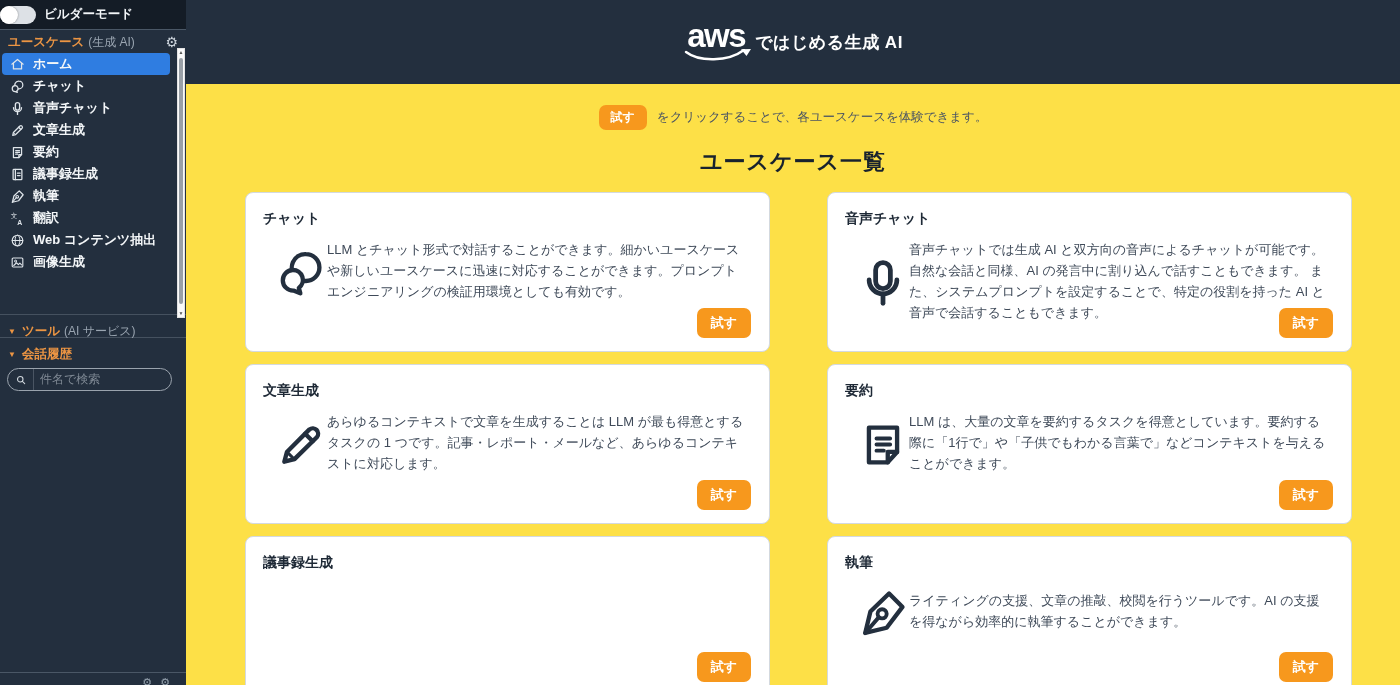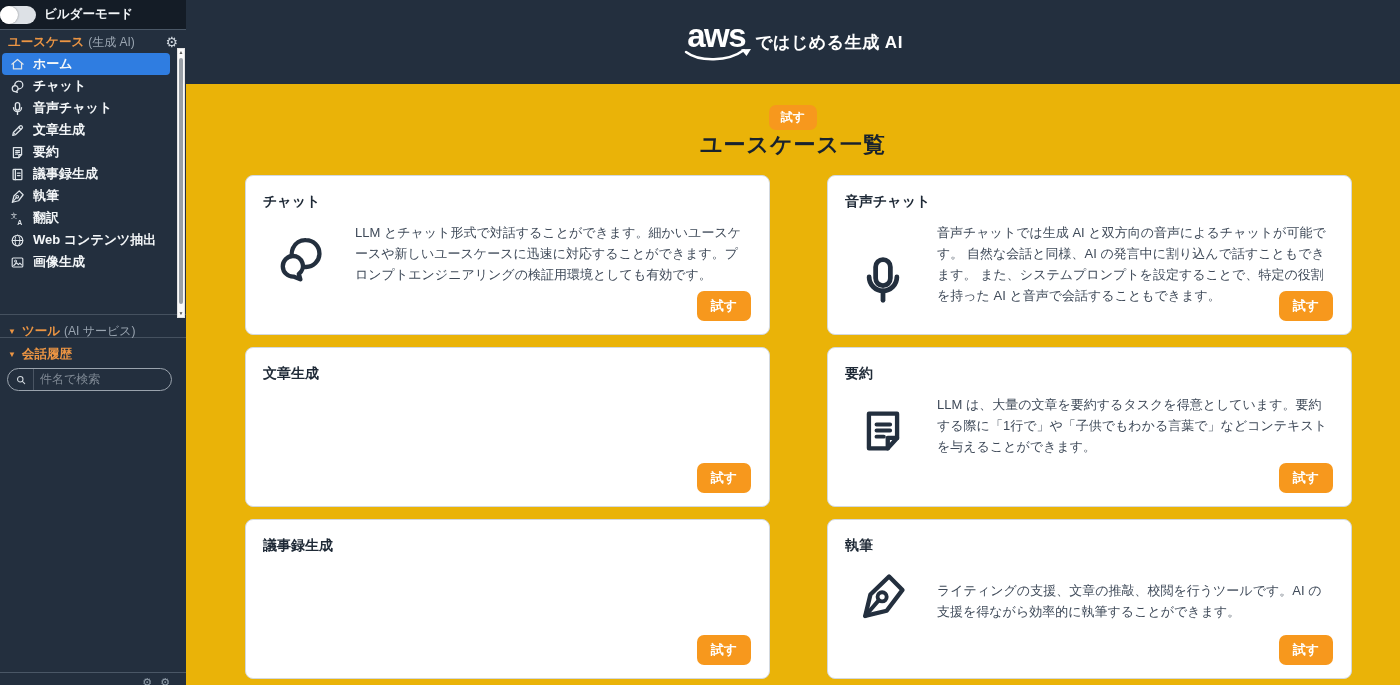--- a/index.html
+++ b/index.html
@@ -63,34 +63,34 @@
     background:var(--header-bg,#232F3E); display:flex; align-items:center; justify-content:center;
     color:#fff; }
   .aws-mark { position:relative; width:72px; height:46px; }
   .aws-word { font-size:33px; font-weight:bold; letter-spacing:-1.5px; color:#fff; line-height:1;
     position:absolute; left:4px; top:0; }
   .aws-smile { position:absolute; left:0; top:30px; width:72px; height:16px; }
   .header-title { font-size:17px; font-weight:bold; letter-spacing:.5px; }
 
   
   .content { position:absolute; left:186px; top:84px; width:1214px; height:601px;
-    background:#eab308; overflow:hidden; }
+    background:#fde047; overflow:hidden; }
   .intro-row { display:flex; align-items:center; justify-content:center; gap:10px; padding-top:21px; }
   .pill-try { background:var(--accent,#F7981D); color:#fff; border:none; border-radius:7px;
     font-size:12px; font-weight:bold; padding:4px 12px; cursor:pointer; font-family:inherit; }
   .intro-text { font-size:12.5px; color:#4a5463; }
   .page-heading { text-align:center; font-size:22px; font-weight:bold; color:#18222e;
-    letter-spacing:1px; }
+    margin-top:17px; letter-spacing:1px; }
 
   .grid { margin:15px 48px 0 59px; width:1107px; display:grid;
     grid-template-columns:525px 525px; column-gap:57px; grid-auto-rows:160px; row-gap:12px; }
   .card { position:relative; background:#fff; border:1px solid #d3d9df; border-radius:8px;
     padding:17px 20px 14px 17px; }
   .card-title { font-size:14px; font-weight:bold; color:#1e2936; margin-bottom:11px; }
-  .card-body { display:flex; gap:28px; padding-left:12px; align-items:flex-end; }
+  .card-body { display:flex; padding-left:12px; align-items:center; }
   .card-ic { width:52px; height:52px; flex:none; color:#232F3E; margin-top:4px; --icon-bg:#fff; }
   .card-ic svg { width:52px; height:52px; display:block; }
   .card-desc { font-size:13px; line-height:1.62; color:#3f4a59; margin:0; padding-right:2px; }
   .try-btn { position:absolute; right:18px; bottom:13px; background:var(--accent,#F7981D);
     color:#fff; border:none; border-radius:7px; font-size:13px; font-weight:bold;
     padding:6px 14px; cursor:pointer; font-family:inherit; }
 </style>
 </head>
 <body>
 
@@ -259,20 +259,21 @@
         <path d="M3 3c13 10 42 10 58-2" fill="none" stroke="#fff" stroke-width="2.4" stroke-linecap="round"></path>
         <path d="M58 0.2 L68 0 L63.5 7 Z" fill="#fff"></path>
       </svg>
     </span>
     <span class="header-title">ではじめる生成 AI</span>
   </header>
 
   <main class="content">
     <div class="intro-row">
       <button class="pill-try">試す</button>
+      <span class="intro-text">をクリックすることで、各ユースケースを体験できます。</span>
     </div>
 
     <h1 class="page-heading">ユースケース一覧</h1>
 
     <section class="grid">
 
     <article class="card">
           <div class="card-title">チャット</div>
           <div class="card-body">
             <span class="card-ic">
@@ -294,20 +295,30 @@
                 <path d="M5.6 10.6a6.4 6.4 0 0 0 12.8 0" fill="none" stroke="currentColor" stroke-linecap="round" stroke-linejoin="round" stroke-width="2.2"></path>
                 <path d="M12 17v4.4" fill="none" stroke="currentColor" stroke-linecap="round" stroke-linejoin="round" stroke-width="2.2"></path>
               </svg>
             </span>
             <p class="card-desc">音声チャットでは生成 AI と双方向の音声によるチャットが可能です。 自然な会話と同様、AI の発言中に割り込んで話すこともできます。 また、システムプロンプトを設定することで、特定の役割を持った AI と音声で会話することもできます。</p>
           </div>
           <button class="try-btn">試す</button>
         </article>
         <article class="card">
           <div class="card-title">文章生成</div>
+          <div class="card-body">
+            <span class="card-ic">
+              <svg viewBox="0 0 24 24">
+                <path d="M4.3 19.7l1.2-4.5L15.9 4.8a2.5 2.5 0 0 1 3.5 3.5L9 18.5l-4.7 1.2z" fill="none" stroke="currentColor" stroke-linecap="round" stroke-linejoin="round" stroke-width="2"></path>
+                <path d="M13.9 6.8l3.5 3.5" fill="none" stroke="currentColor" stroke-linecap="round" stroke-linejoin="round" stroke-width="2"></path>
+                <path d="M5.5 15.2l3.4 3.4" fill="none" stroke="currentColor" stroke-linecap="round" stroke-linejoin="round" stroke-width="1.4"></path>
+              </svg>
+            </span>
+            <p class="card-desc">あらゆるコンテキストで文章を生成することは LLM が最も得意とするタスクの 1 つです。記事・レポート・メールなど、あらゆるコンテキストに対応します。</p>
+          </div>
           <button class="try-btn">試す</button>
         </article>
         <article class="card">
           <div class="card-title">要約</div>
           <div class="card-body">
             <span class="card-ic">
               <svg viewBox="0 0 24 24">
                 <path d="M5.5 4h13v11.2L14.2 20H5.5z" fill="none" stroke="currentColor" stroke-linecap="round" stroke-linejoin="round" stroke-width="2"></path>
                 <path d="M18.5 15.2h-4.3V20" fill="none" stroke="currentColor" stroke-linecap="round" stroke-linejoin="round" stroke-width="2"></path>
                 <path d="M9 9h6.3M9 11.8h6.3M9 14.6h3.4" fill="none" stroke="currentColor" stroke-linecap="round" stroke-linejoin="round" stroke-width="1.8"></path>

